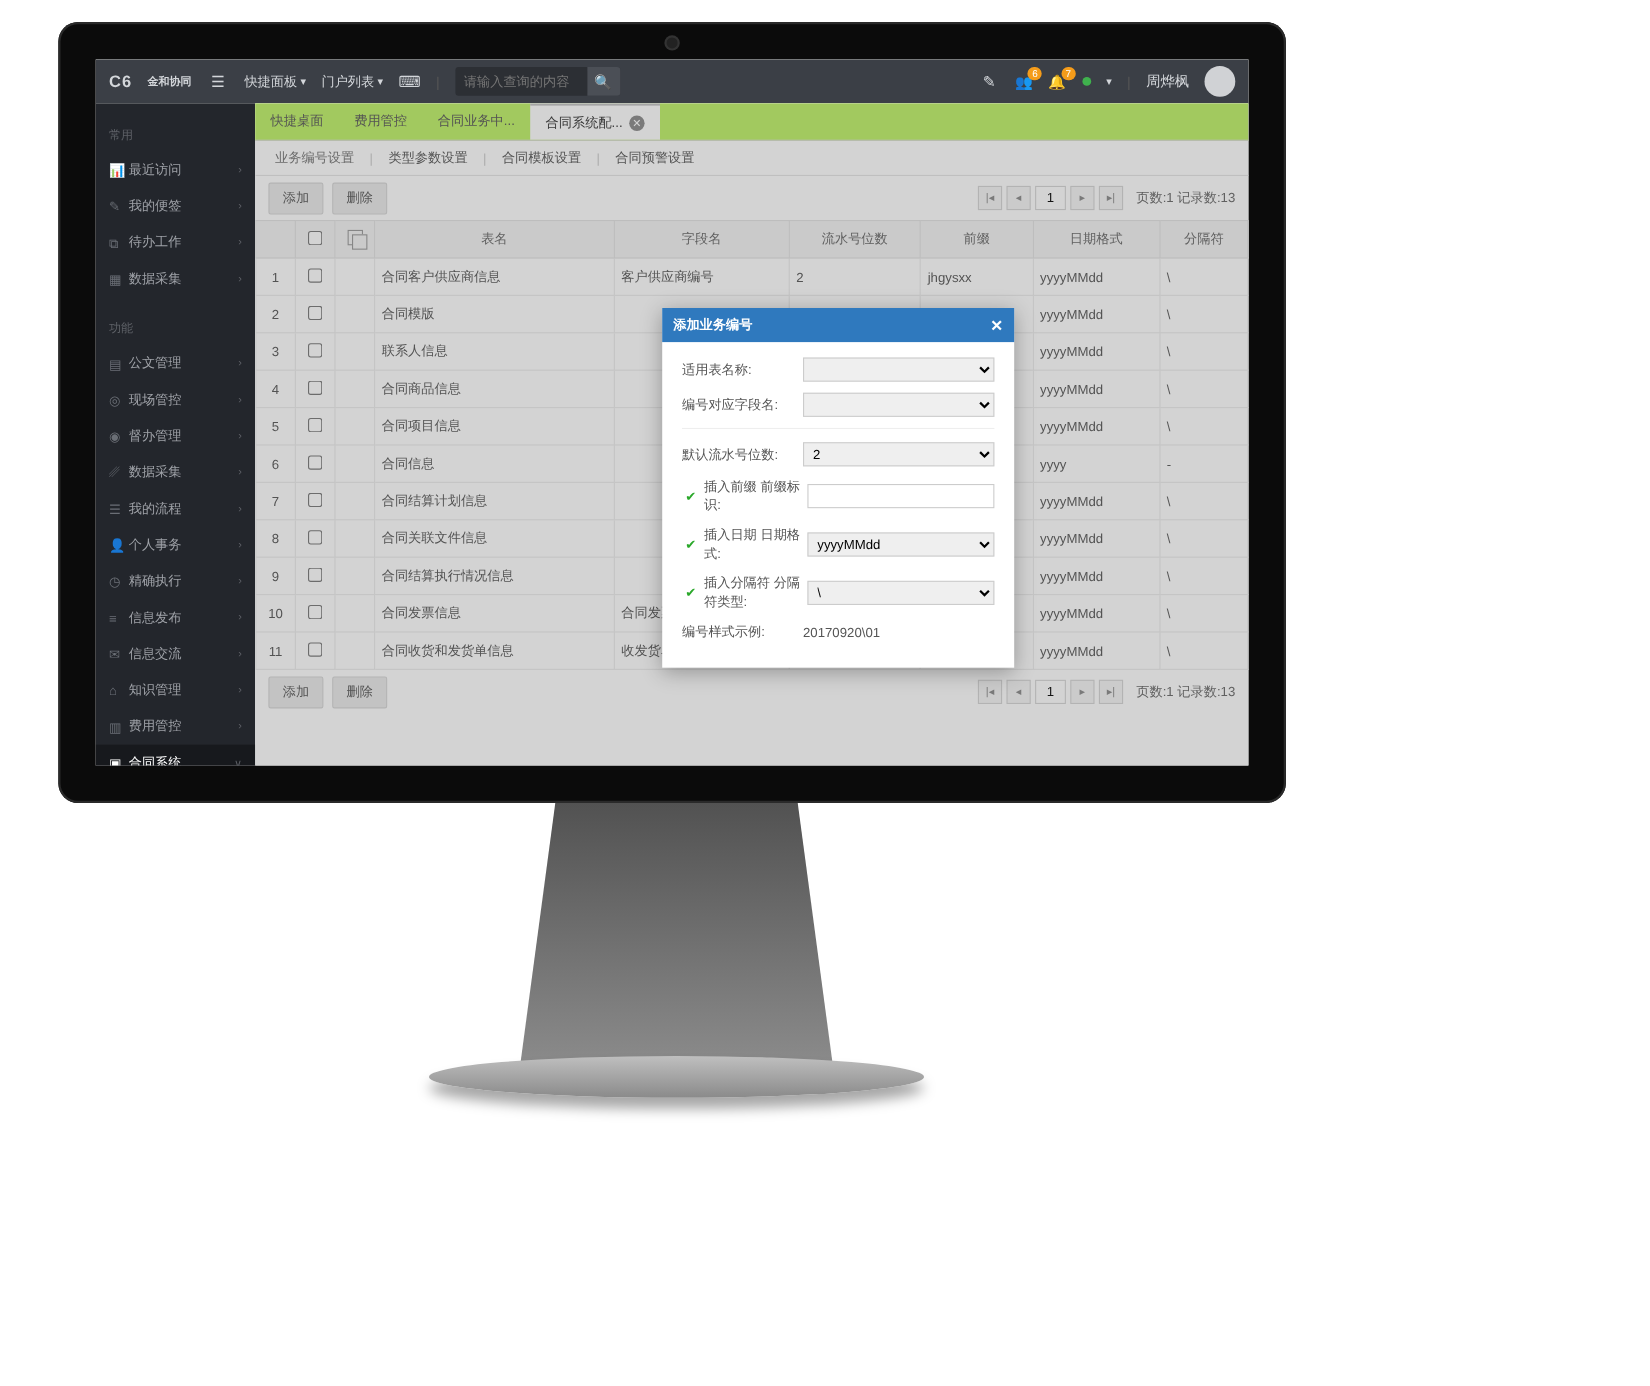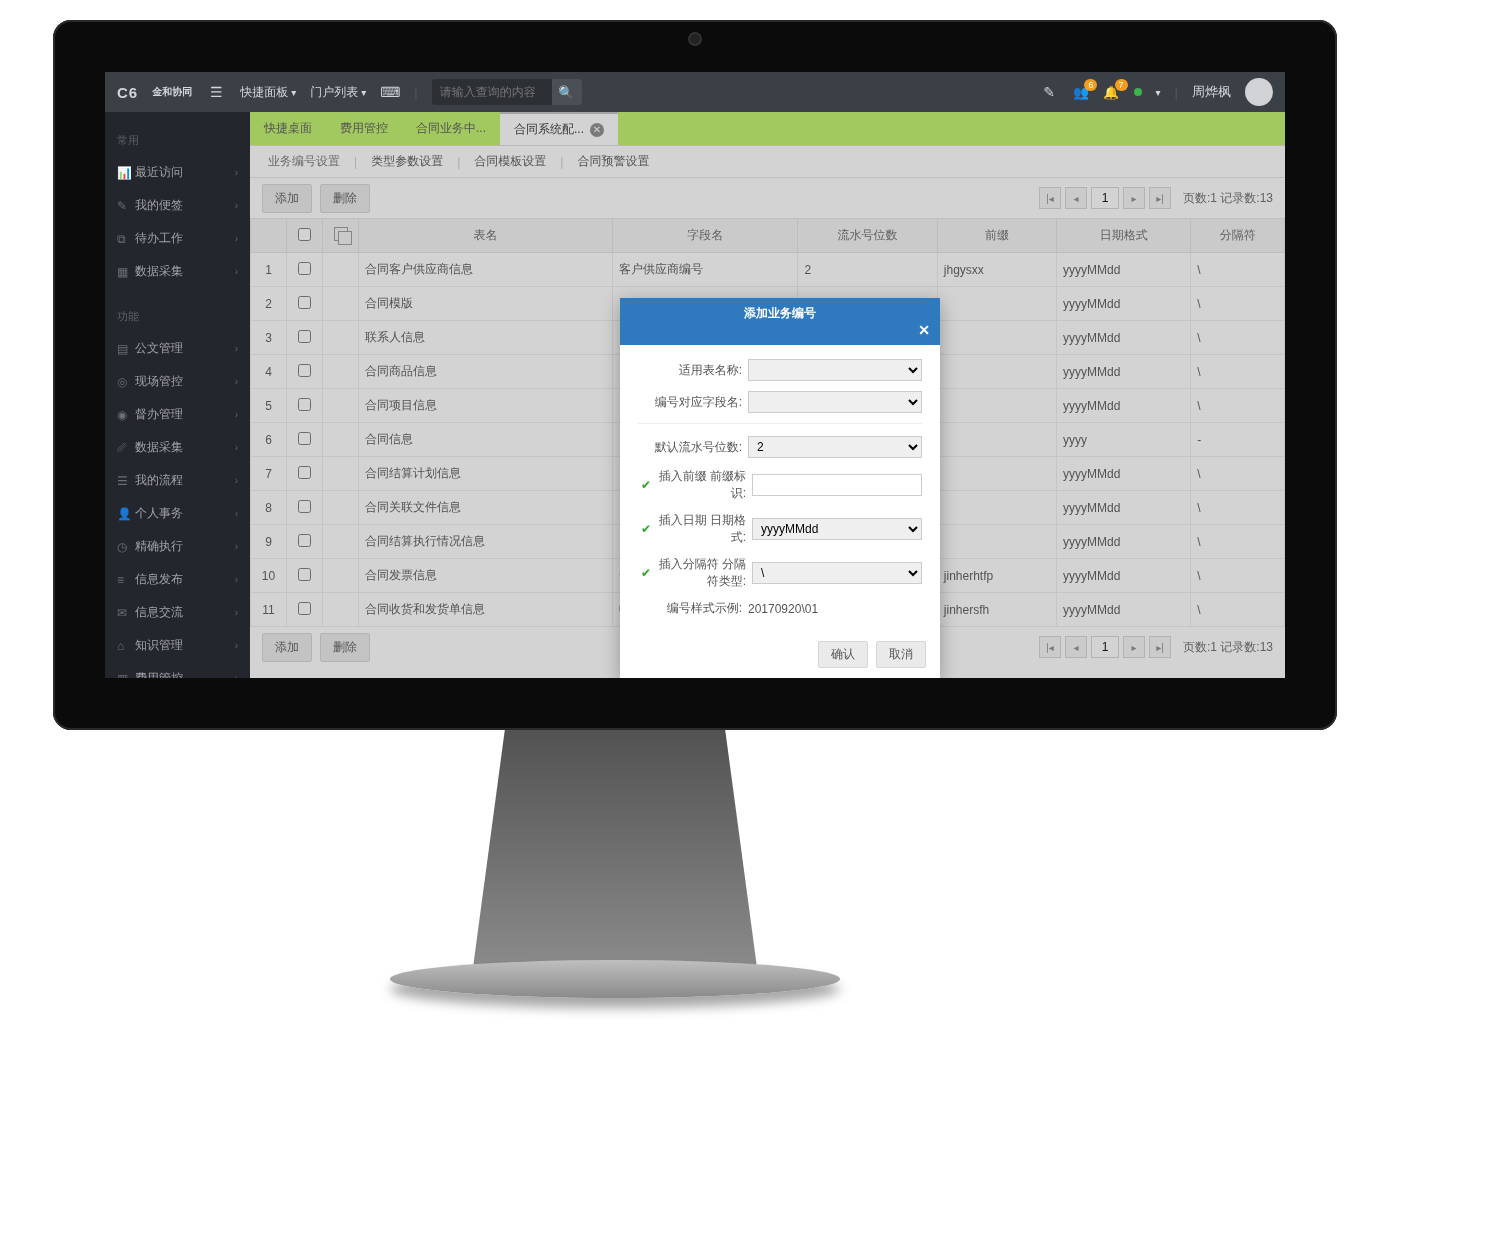--- a/index.html
+++ b/index.html
@@ -1,19 +1,19 @@
 <!DOCTYPE html>
 <html><head>
 <meta charset="utf-8">
 <style>
 *{box-sizing:border-box;margin:0;padding:0;font-family:"Microsoft YaHei",Arial,sans-serif;}
 body{background:#fff;overflow:hidden;width:1500px;height:1260px;}
 
 
-.monitor{position:absolute;left:53px;top:20px;width:1284px;height:710px;background:#0b0b0b;border-radius:18px;padding:52px;box-shadow:0 0 0 2px #2a2a2a inset;}
+.monitor{position:absolute;left:53px;top:20px;width:1116px;height:710px;background:#0b0b0b;border-radius:18px;padding:34px;box-shadow:0 0 0 2px #2a2a2a inset;}
 .screen{width:100%;height:100%;background:#ececec;position:relative;overflow:hidden;}
 .camera{position:absolute;left:50%;top:14px;width:10px;height:10px;background:#222;border-radius:50%;transform:translateX(-50%);box-shadow:0 0 0 2px #333;}
 .stand-neck{position:absolute;left:470px;top:730px;width:290px;height:260px;background:linear-gradient(#525252,#909090);clip-path:polygon(12% 0,88% 0,100% 100%,0 100%);}
 .stand-base{position:absolute;left:390px;top:960px;width:450px;height:38px;background:linear-gradient(#bfbfbf,#8a8a8a);border-radius:50%/50%;box-shadow:0 10px 12px rgba(0,0,0,.35);}
 
 
 .topbar{height:40px;background:#3b3f46;display:flex;align-items:center;color:#d3d6da;font-size:13px;padding:0 12px;gap:14px;}
 .logo-c6{font-weight:bold;font-size:15px;letter-spacing:1px;}
 .logo-txt{font-weight:bold;font-size:10px;}
 .tb-ico{width:20px;text-align:center;font-size:14px;cursor:pointer;}
@@ -61,25 +61,25 @@
 .tbl th{background:#f3f3f3;border:1px solid #e2e2e2;padding:8px 6px;font-weight:normal;color:#666;text-align:center;}
 .tbl td{border:1px solid #ececec;padding:8px 6px;text-align:left;}
 .tbl td.ctr{text-align:center;}
 .tbl input[type=checkbox]{margin:0;}
 
 
 .overlay{position:absolute;inset:0;background:rgba(80,80,80,.25);}
 
 
 .modal{position:absolute;left:370px;top:186px;width:320px;background:#fff;box-shadow:0 4px 18px rgba(0,0,0,.3);}
-.modal-hd{background:#2f79be;color:#fff;font-size:12px;font-weight:bold;padding:7px 10px;display:flex;align-items:center;flex-direction:column;}
+.modal-hd{background:#2f79be;color:#fff;font-size:12px;font-weight:bold;padding:7px 10px;display:flex;align-items:center;}
 .modal-hd .mx{margin-left:auto;cursor:pointer;font-size:14px;}
 .modal-bd{padding:14px 18px;font-size:12px;color:#555;}
 .frow{display:flex;align-items:center;margin-bottom:10px;}
-.frow .flbl{width:110px;text-align:right;padding-right:6px;}
+.frow .flbl{width:110px;padding-right:6px;}
 .frow select,.frow input[type=text]{flex:1;height:22px;border:1px solid #ccc;font-size:12px;padding:0 4px;}
 .frow .chk{width:16px;text-align:center;color:#2aa82a;font-size:12px;margin-right:4px;}
 .mdiv{border-top:1px solid #eee;margin:8px 0 12px;}
 .modal-ft{display:flex;justify-content:flex-end;gap:8px;padding:0 14px 14px;}
 .modal-ft .btn{padding:4px 12px;}
 
 
 .copy-ico{display:inline-block;width:14px;height:14px;border:1px solid #999;position:relative;}
 .copy-ico::after{content:"";position:absolute;left:3px;top:3px;width:12px;height:12px;border:1px solid #999;background:#f3f3f3;}
 </style>
@@ -433,23 +433,19 @@
           <div class="frow">
             <span class="chk">✔</span>
             <span class="flbl" style="width:94px;">插入分隔符 分隔符类型:</span>
             <select><option>\</option></select>
           </div>
           <div class="frow">
             <span class="flbl">编号样式示例:</span>
             <span>20170920\01</span>
           </div>
         </div>
-        <div class="modal-ft">
-          <button class="btn">确认</button>
-          <button class="btn">取消</button>
-        </div>
       </div>
 
     </div>
   </div>
 </div>
 <div class="stand-neck"></div>
 <div class="stand-base"></div>
 
 </body></html>

